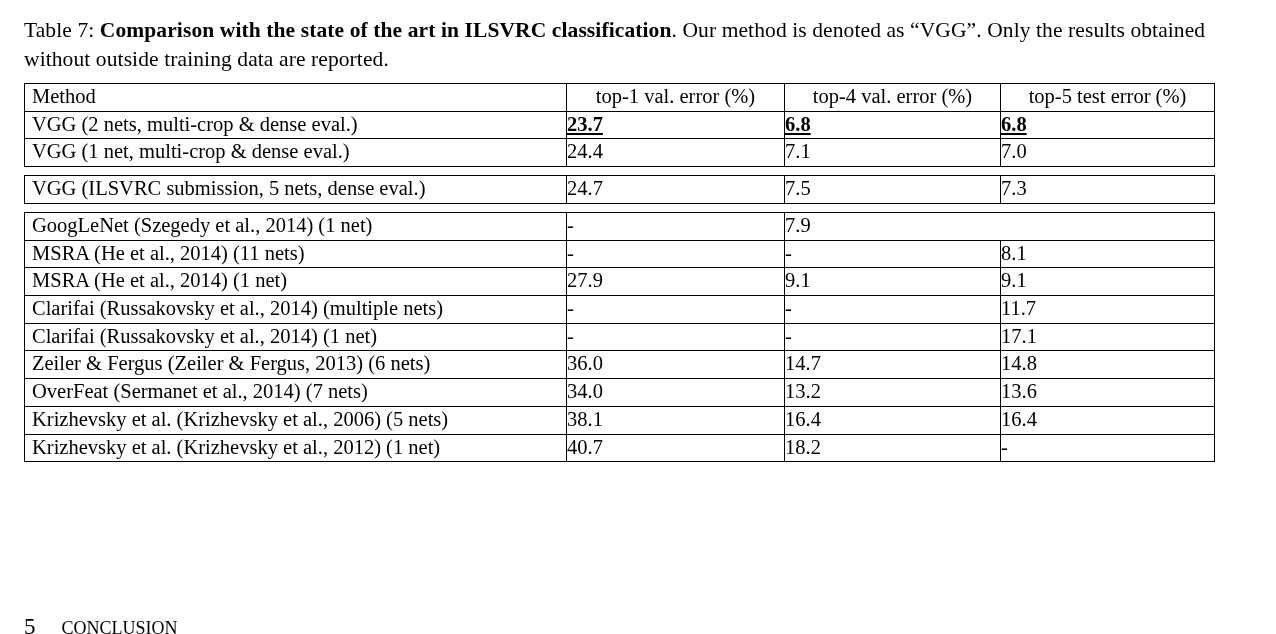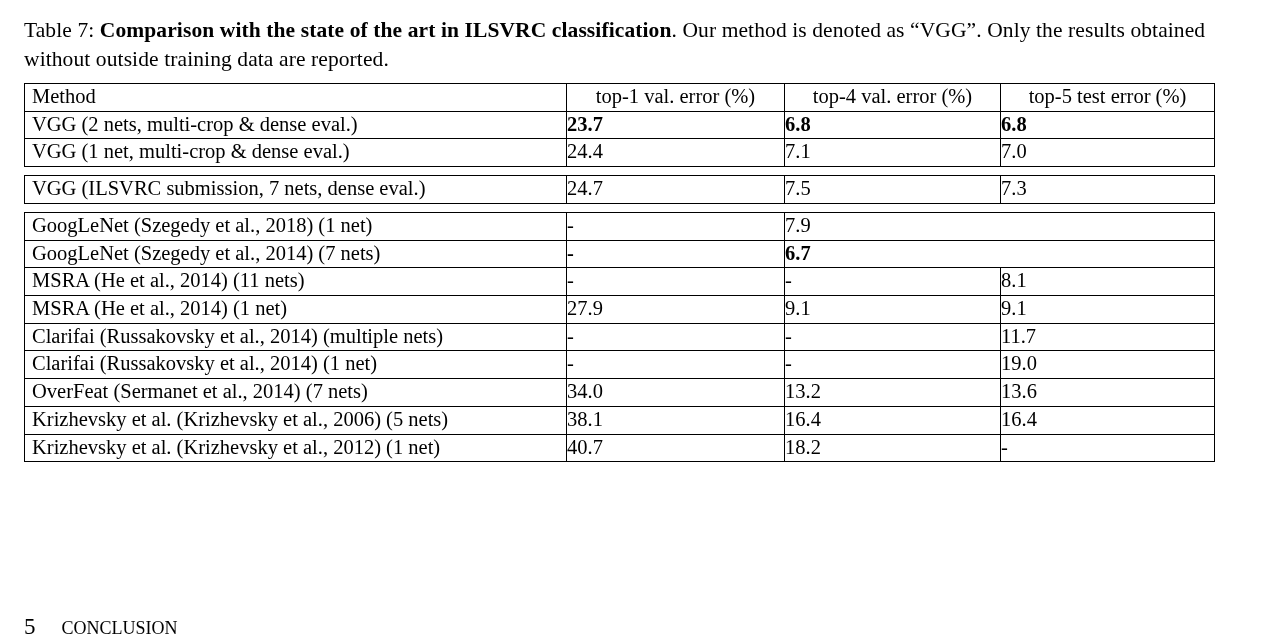--- a/index.html
+++ b/index.html
@@ -61,21 +61,21 @@
   }
   table.results th.method-head,
   table.results td.method {
     text-align: left;
     padding-left: 7px;
   }
   table.results th.num-head,
   table.results td.num {
   }
   table.results td.b,
-  table.results th.b { font-weight: bold; }
+  table.results th.b { font-weight: bold; text-decoration: underline; }
 
   
   tr.gap-row td {
     border: none;
     height: 9px;
     padding: 0;
     line-height: 0;
     font-size: 0;
   }
   tbody.grp { }
@@ -141,41 +141,36 @@
             <td class="num">7.0</td>
           </tr>
         </tbody>
         <tbody>
           <tr class="gap-row">
             <td colspan="4"></td>
           </tr>
         </tbody>
         <tbody class="grp">
           <tr>
-            <td class="method">VGG (ILSVRC submission, 7 nets, dense eval.)</td>
+            <td class="method">VGG (ILSVRC submission, 5 nets, dense eval.)</td>
             <td class="num">24.7</td>
             <td class="num">7.5</td>
             <td class="num">7.3</td>
           </tr>
         </tbody>
         <tbody>
           <tr class="gap-row">
             <td colspan="4"></td>
           </tr>
         </tbody>
         <tbody class="grp">
           <tr>
-            <td class="method">GoogLeNet (Szegedy et al., 2018) (1 net)</td>
+            <td class="method">GoogLeNet (Szegedy et al., 2014) (1 net)</td>
             <td class="num">-</td>
             <td class="num" colspan="2">7.9</td>
-          </tr>
-          <tr>
-            <td class="method">GoogLeNet (Szegedy et al., 2014) (7 nets)</td>
-            <td class="num b">-</td>
-            <td class="num b" colspan="2">6.7</td>
           </tr>
           <tr>
             <td class="method">MSRA (He et al., 2014) (11 nets)</td>
             <td class="num">-</td>
             <td class="num">-</td>
             <td class="num">8.1</td>
           </tr>
           <tr>
             <td class="method">MSRA (He et al., 2014) (1 net)</td>
             <td class="num">27.9</td>
@@ -185,21 +180,27 @@
           <tr>
             <td class="method">Clarifai (Russakovsky et al., 2014) (multiple nets)</td>
             <td class="num">-</td>
             <td class="num">-</td>
             <td class="num">11.7</td>
           </tr>
           <tr>
             <td class="method">Clarifai (Russakovsky et al., 2014) (1 net)</td>
             <td class="num">-</td>
             <td class="num">-</td>
-            <td class="num">19.0</td>
+            <td class="num">17.1</td>
+          </tr>
+          <tr>
+            <td class="method">Zeiler &amp; Fergus (Zeiler &amp; Fergus, 2013) (6 nets)</td>
+            <td class="num">36.0</td>
+            <td class="num">14.7</td>
+            <td class="num">14.8</td>
           </tr>
           <tr>
             <td class="method">OverFeat (Sermanet et al., 2014) (7 nets)</td>
             <td class="num">34.0</td>
             <td class="num">13.2</td>
             <td class="num">13.6</td>
           </tr>
           <tr>
             <td class="method">Krizhevsky et al. (Krizhevsky et al., 2006) (5 nets)</td>
             <td class="num">38.1</td>

